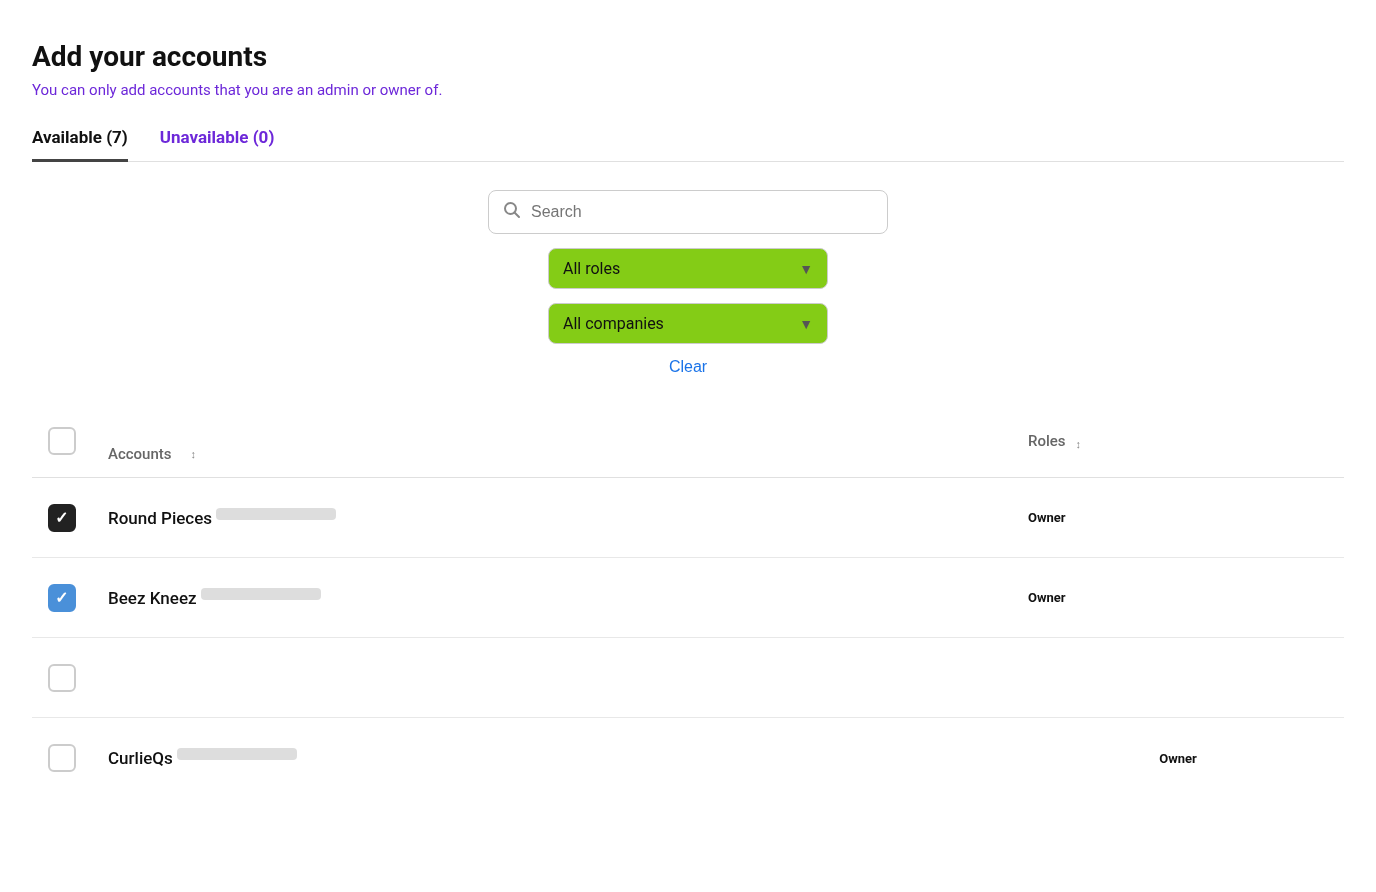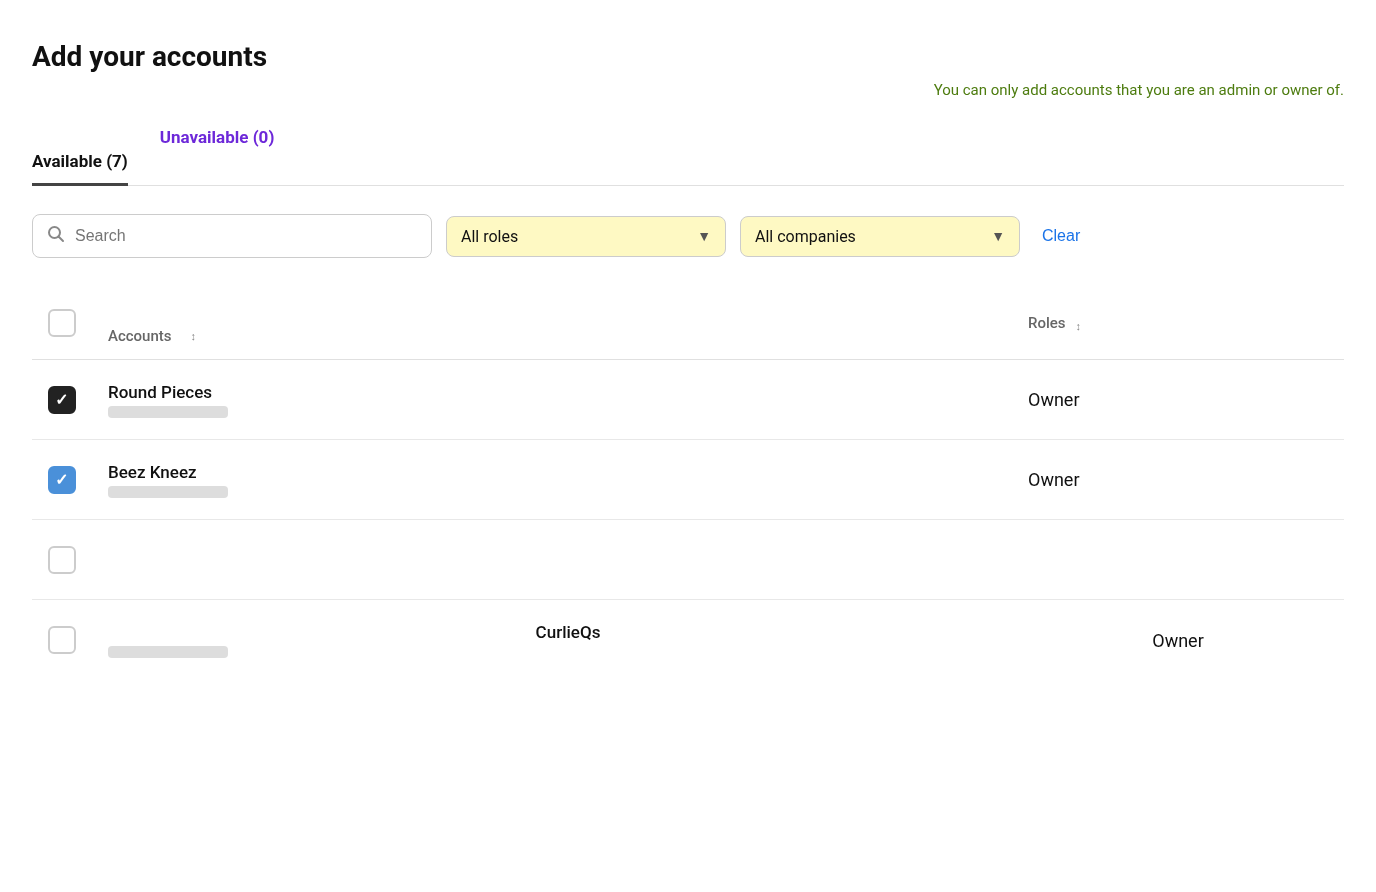--- a/index.html
+++ b/index.html
@@ -12,23 +12,22 @@
     }
 
     .page-title {
       font-size: 28px;
       font-weight: 700;
       margin-bottom: 8px;
     }
 
     .page-subtitle {
       font-size: 15px;
-      color: #4d7c0f;
+      color: #6d28d9;
       margin-bottom: 28px;
-      text-align: right;
     }
 
     .tabs {
       display: flex;
       gap: 32px;
       border-bottom: 1px solid #e0e0e0;
       margin-bottom: 28px;
     }
 
     .tab {
@@ -38,28 +37,28 @@
       cursor: pointer;
       color: #6d28d9;
       border-bottom: 3px solid transparent;
       margin-bottom: -1px;
     }
 
     .tab.active {
       color: #111;
       font-weight: 700;
       border-bottom: 3px solid #444;
-      margin-top: 24px;
     }
 
     .filters {
       display: flex;
       align-items: center;
       gap: 14px;
       margin-bottom: 28px;
+      flex-direction: column;
     }
 
     .search-box {
       display: flex;
       align-items: center;
       border: 1.5px solid #ccc;
       border-radius: 8px;
       padding: 10px 14px;
       width: 400px;
       gap: 10px;
@@ -84,21 +83,21 @@
       display: flex;
       align-items: center;
       justify-content: space-between;
       border: 1.5px solid #ccc;
       border-radius: 8px;
       padding: 10px 14px;
       width: 280px;
       cursor: pointer;
       font-size: 16px;
       color: #111;
-      background: #fef9c3;
+      background: #84cc16;
       gap: 10px;
     }
 
     .dropdown-chevron {
       font-size: 14px;
       color: #555;
     }
 
     .clear-btn {
       color: #1a73e8;
@@ -183,42 +182,43 @@
     .checkmark {
       color: #fff;
       font-size: 16px;
       font-weight: 700;
       line-height: 1;
     }
 
     .account-info {
       flex: 1;
       display: flex;
-      flex-direction: column;
+      flex-direction: row;
       gap: 4px;
     }
 
     .account-name {
       font-size: 17px;
       font-weight: 500;
       color: #111;
     }
 
     .account-sub {
       height: 12px;
       background: #ddd;
       border-radius: 4px;
       width: 120px;
     }
 
     .role-label {
       width: 300px;
       flex-shrink: 0;
-      font-size: 18px;
-      color: #111;
+      font-size: 13px;
+      color: #111;
+      font-weight: bold;
     }
 
     .header-col-account {
       display: flex;
       align-items: center;
       gap: 13px;
       font-weight: 500;
       margin-top: 27px;
     }
 

